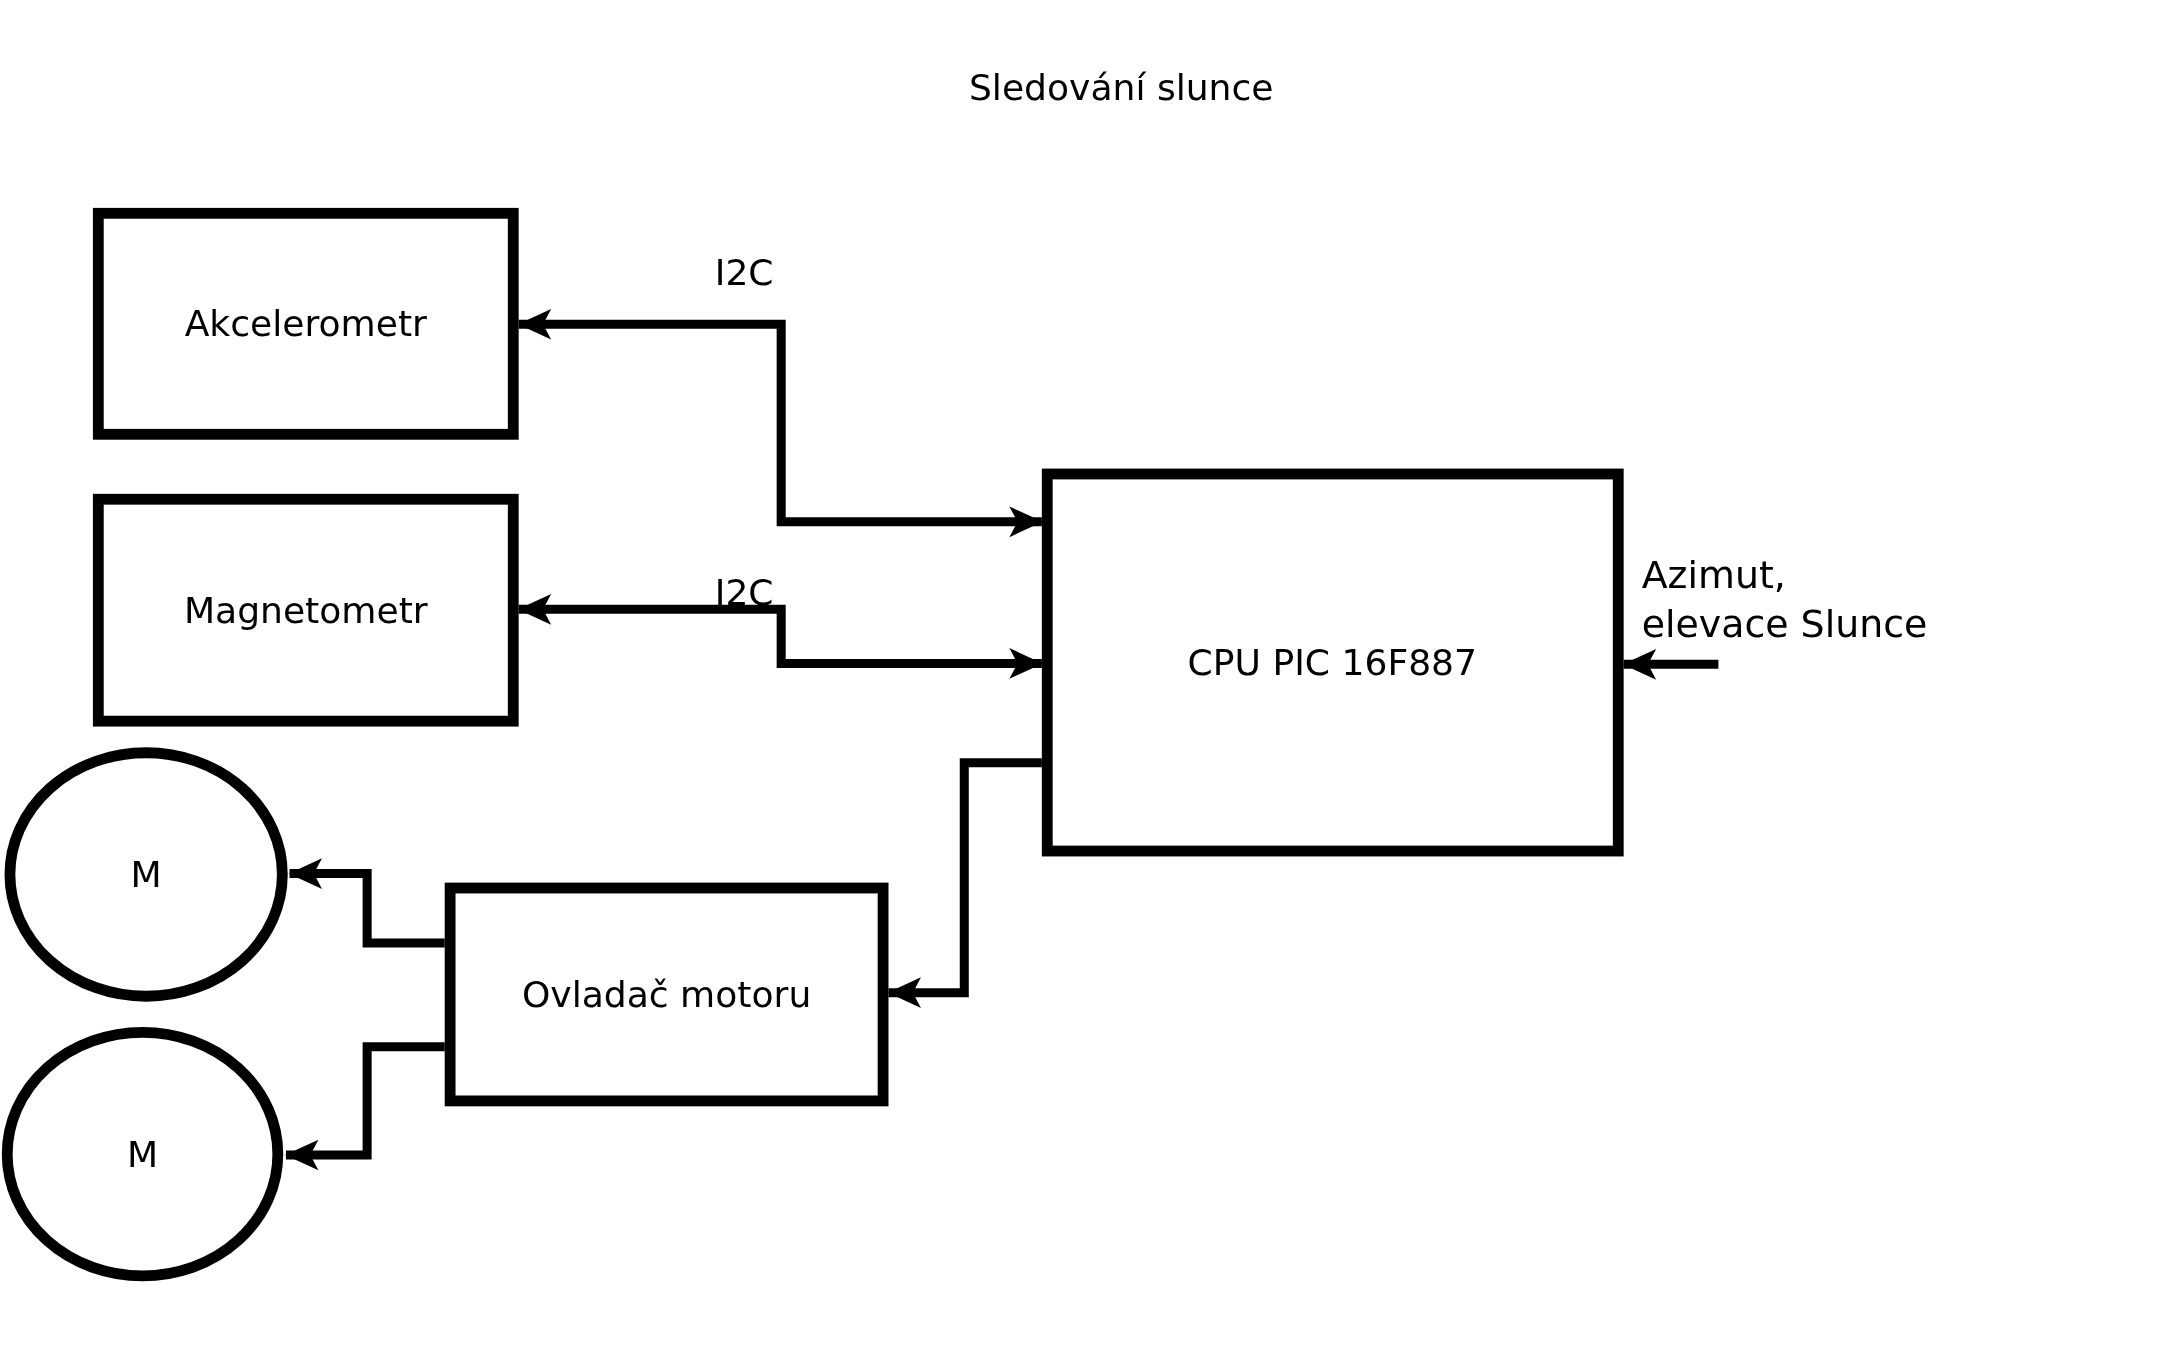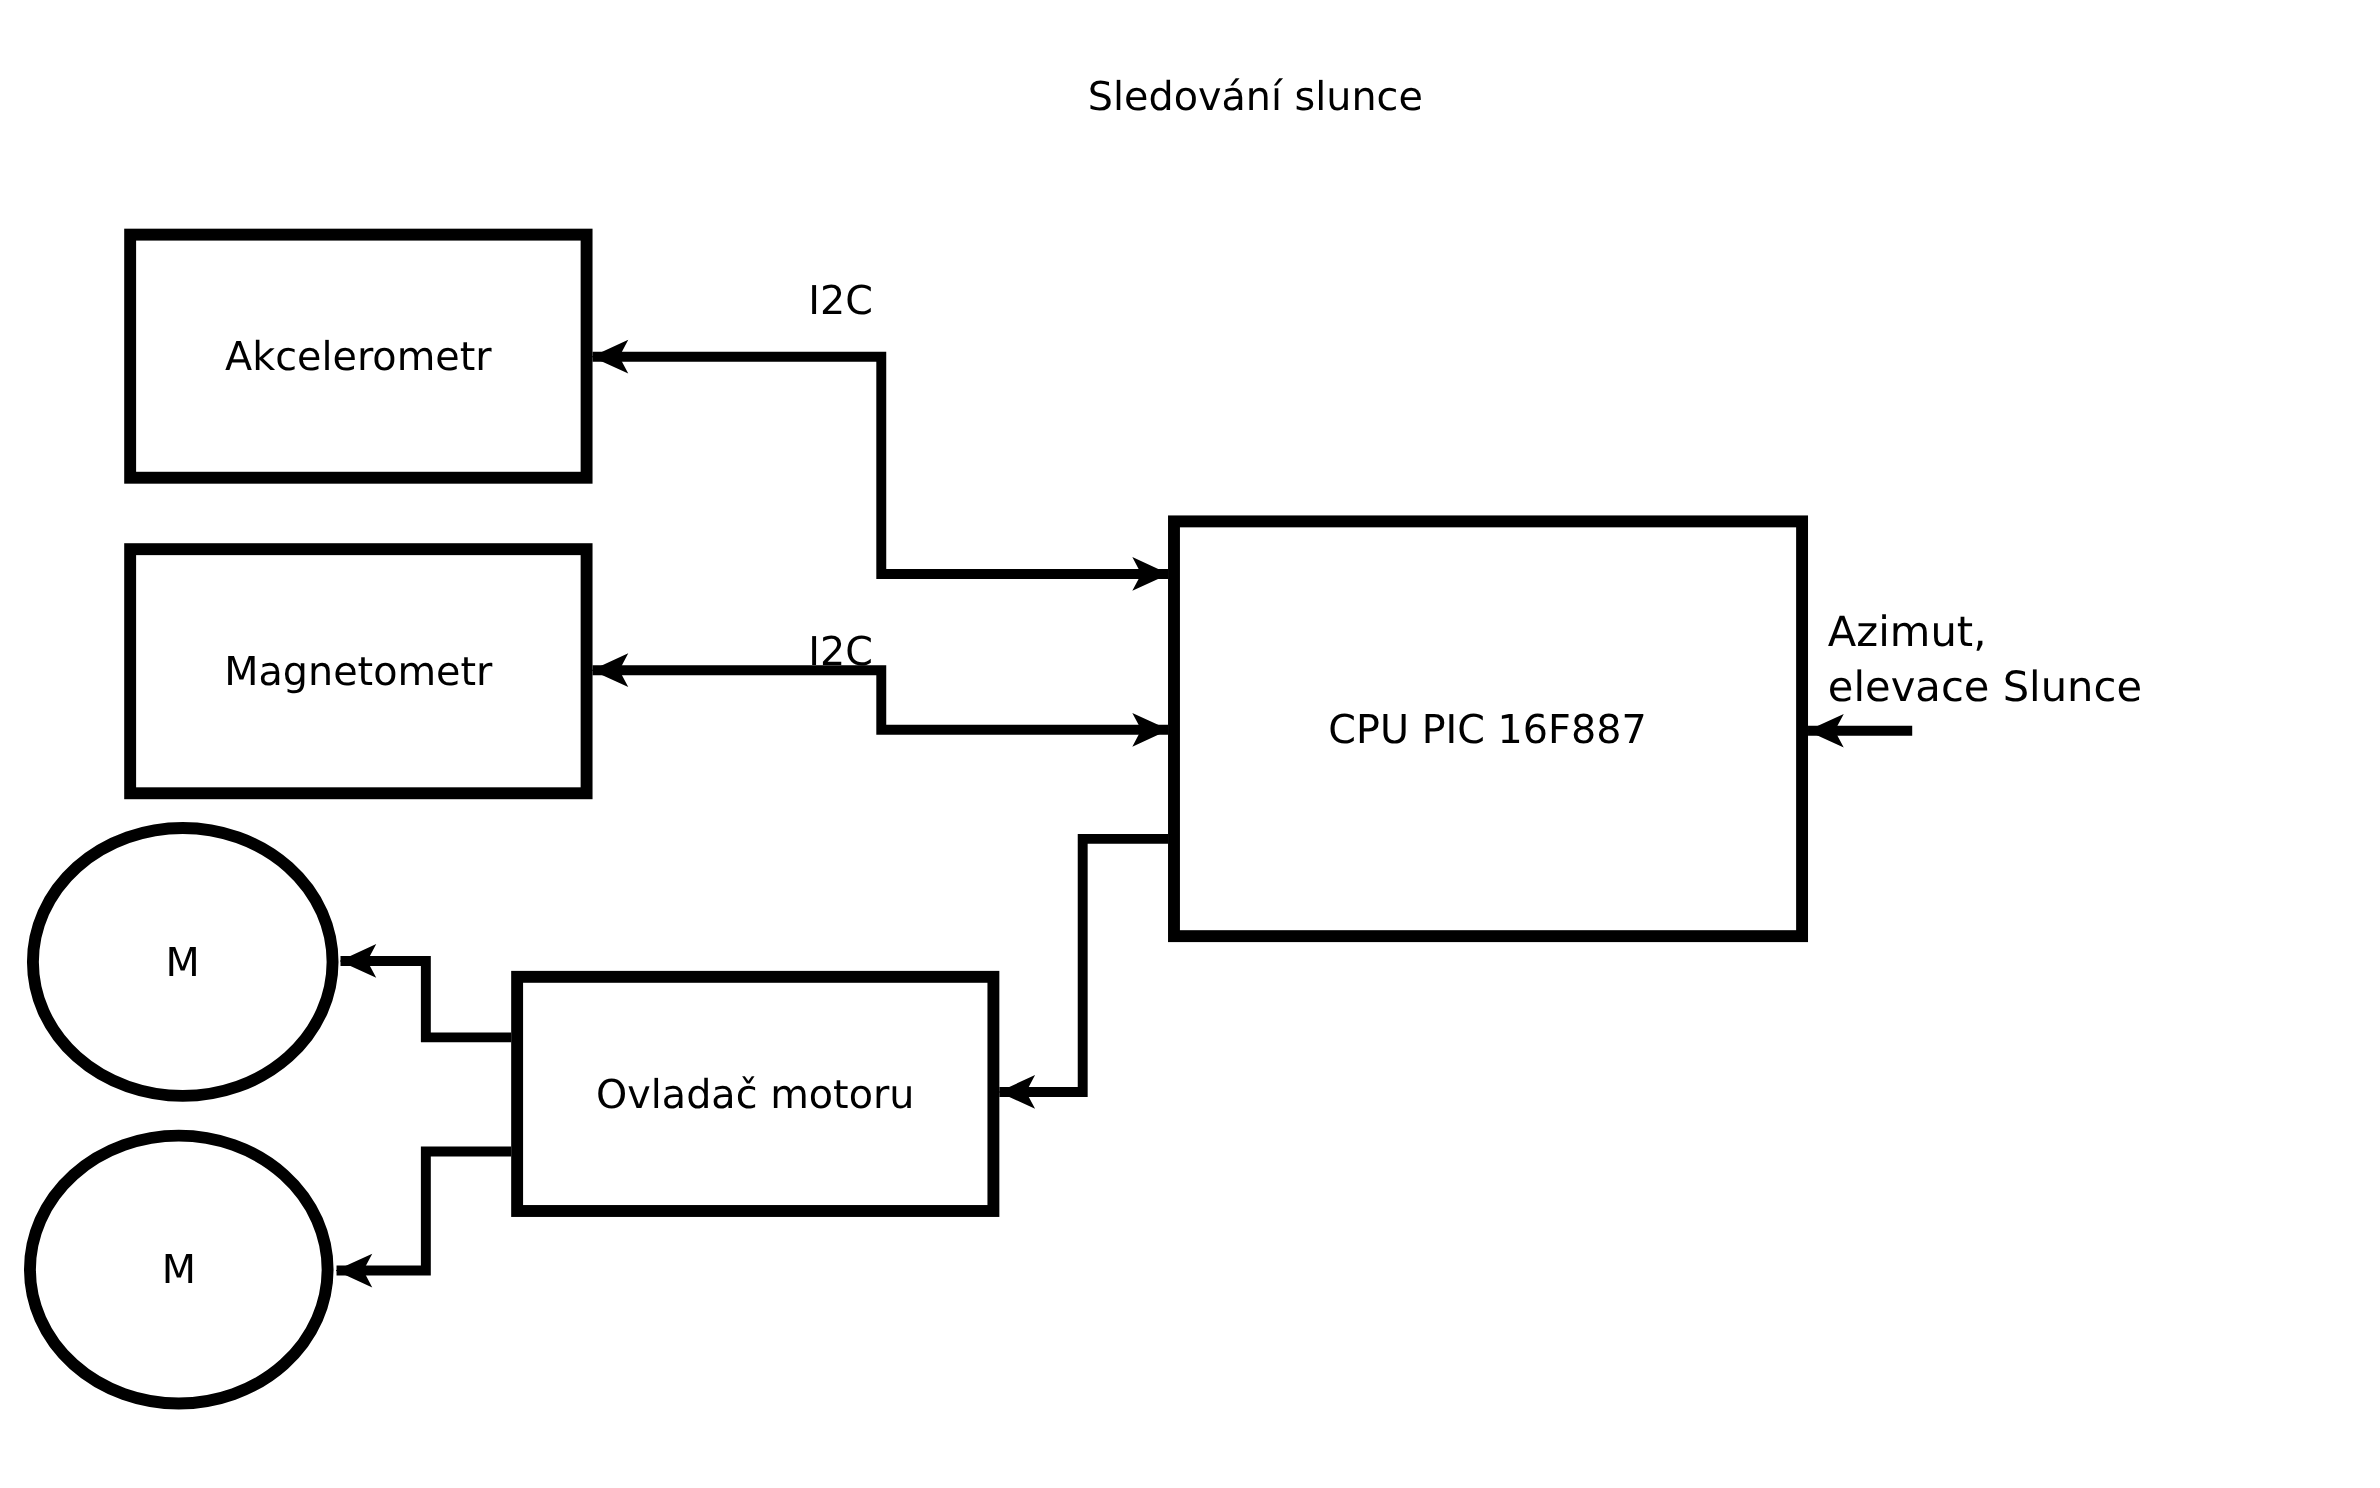--- a/index.html
+++ b/index.html
@@ -6,21 +6,20 @@
     margin: 0;
     padding: 0;
     background: #ffffff;
   }
   .stage {
     position: relative;
     width: 1952px;
     height: 1353px;
     background: #ffffff;
     overflow: hidden;
-    padding-left: 20px;
   }
   svg {
     display: block;
     width: 100%;
     height: 100%;
   }
   svg text {
     font-family: "DejaVu Sans", "Liberation Sans", sans-serif;
     font-size: 40px;
     fill: #000000;

